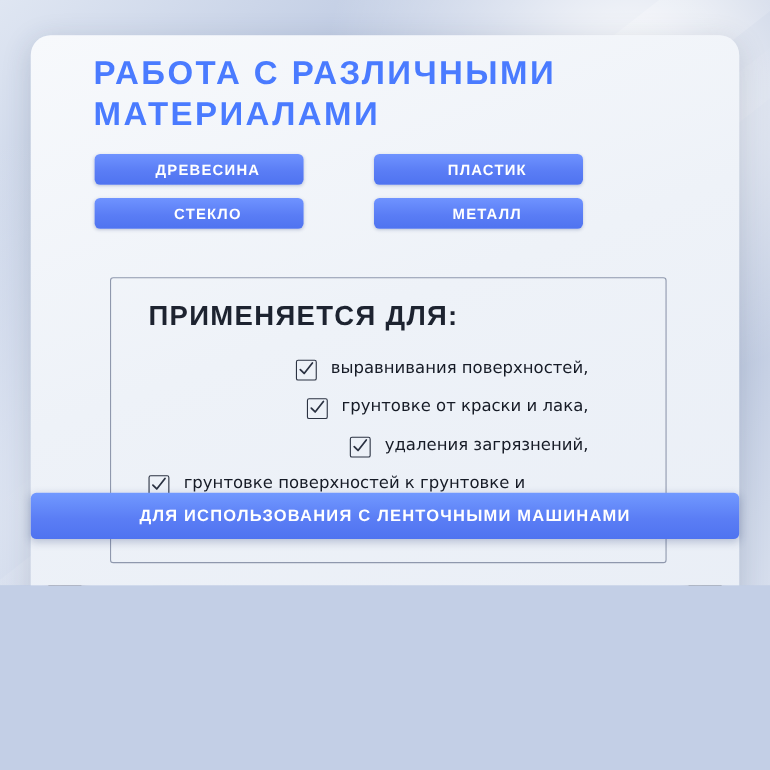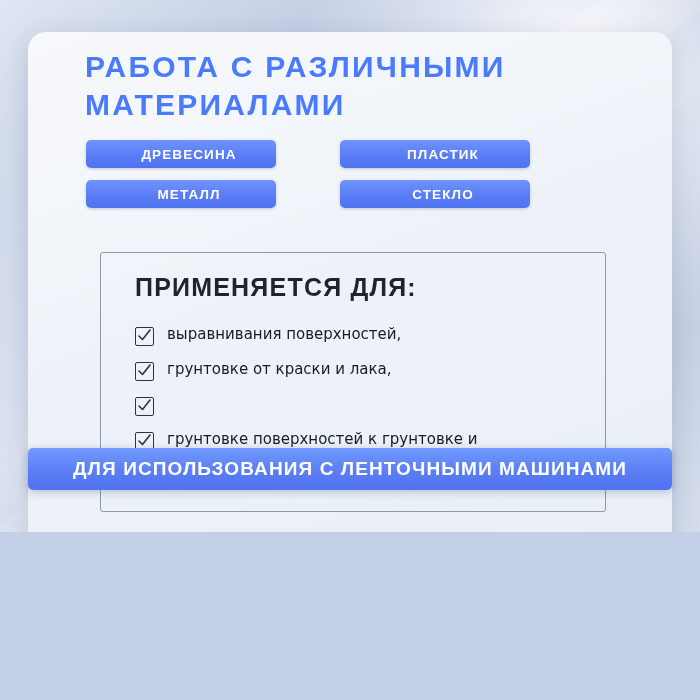--- a/index.html
+++ b/index.html
@@ -143,20 +143,21 @@
   .list {
     position: absolute;
     left: 34px;
     top: 72px;
     width: 400px;
   }
   .list-item {
     display: flex;
     align-items: flex-start;
     margin-bottom: 14px;
+    justify-content: flex-end;
   }
   .check-box {
     flex: 0 0 auto;
     width: 17px;
     height: 17px;
     border: 1.4px solid #2b3242;
     border-radius: 2px;
     margin-right: 13px;
     margin-top: 2px;
     position: relative;
@@ -177,21 +178,21 @@
     height: 42px;
     border-radius: 5px;
     background: linear-gradient(180deg, #7199ff 0%, #5b7ef5 55%, #4f73f0 100%);
     display: flex;
     align-items: center;
     justify-content: center;
     box-shadow: 0 2px 8px rgba(40,60,120,0.28);
   }
   .footer-text {
     color: #ffffff;
-    font-size: 19px;
+    font-size: 15px;
     font-weight: bold;
     letter-spacing: 1.1px;
     text-transform: uppercase;
   }
 </style>
 </head>
 <body>
 
 <div class="poster">
 
@@ -203,22 +204,22 @@
   <div class="side-bar side-bar-left"></div>
   <div class="side-bar side-bar-right"></div>
 
   <div class="card"></div>
 
   <div class="title">Работа с различными материалами</div>
 
   <div class="tags">
     <div class="tag">ДРЕВЕСИНА</div>
     <div class="tag">ПЛАСТИК</div>
+    <div class="tag">СТЕКЛО</div>
     <div class="tag">МЕТАЛЛ</div>
-    <div class="tag">СТЕКЛО</div>
   </div>
 
   <div class="panel">
     <div class="panel-title">ПРИМЕНЯЕТСЯ ДЛЯ:</div>
 
     <div class="list">
 
       <div class="list-item">
         <span class="check-box">
           <svg width="15" height="15" viewBox="0 0 15 15">
@@ -236,20 +237,21 @@
         </span>
         <span class="list-text">грунтовке от краски и лака,</span>
       </div>
 
       <div class="list-item">
         <span class="check-box">
           <svg width="15" height="15" viewBox="0 0 15 15">
               <path d="M2 8 L5.5 11.5 L13 2" stroke="#2b3242" stroke-width="1.6" fill="none" stroke-linecap="round" stroke-linejoin="round"></path>
             </svg>
         </span>
+        <span class="list-text">удаления загрязнений,</span>
       </div>
 
       <div class="list-item">
         <span class="check-box">
           <svg width="15" height="15" viewBox="0 0 15 15">
               <path d="M2 8 L5.5 11.5 L13 2" stroke="#2b3242" stroke-width="1.6" fill="none" stroke-linecap="round" stroke-linejoin="round"></path>
             </svg>
         </span>
         <span class="list-text">грунтовке поверхностей к грунтовке и покраске.</span>
       </div>

